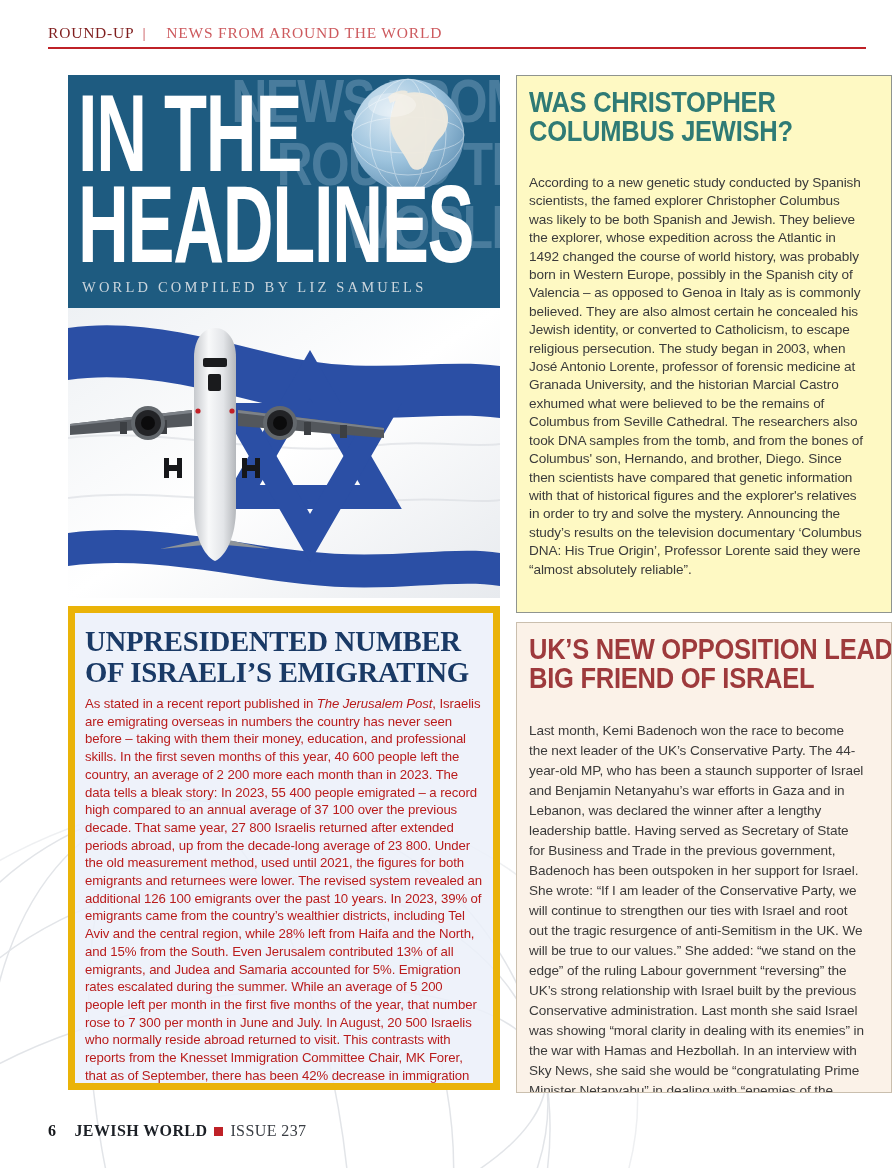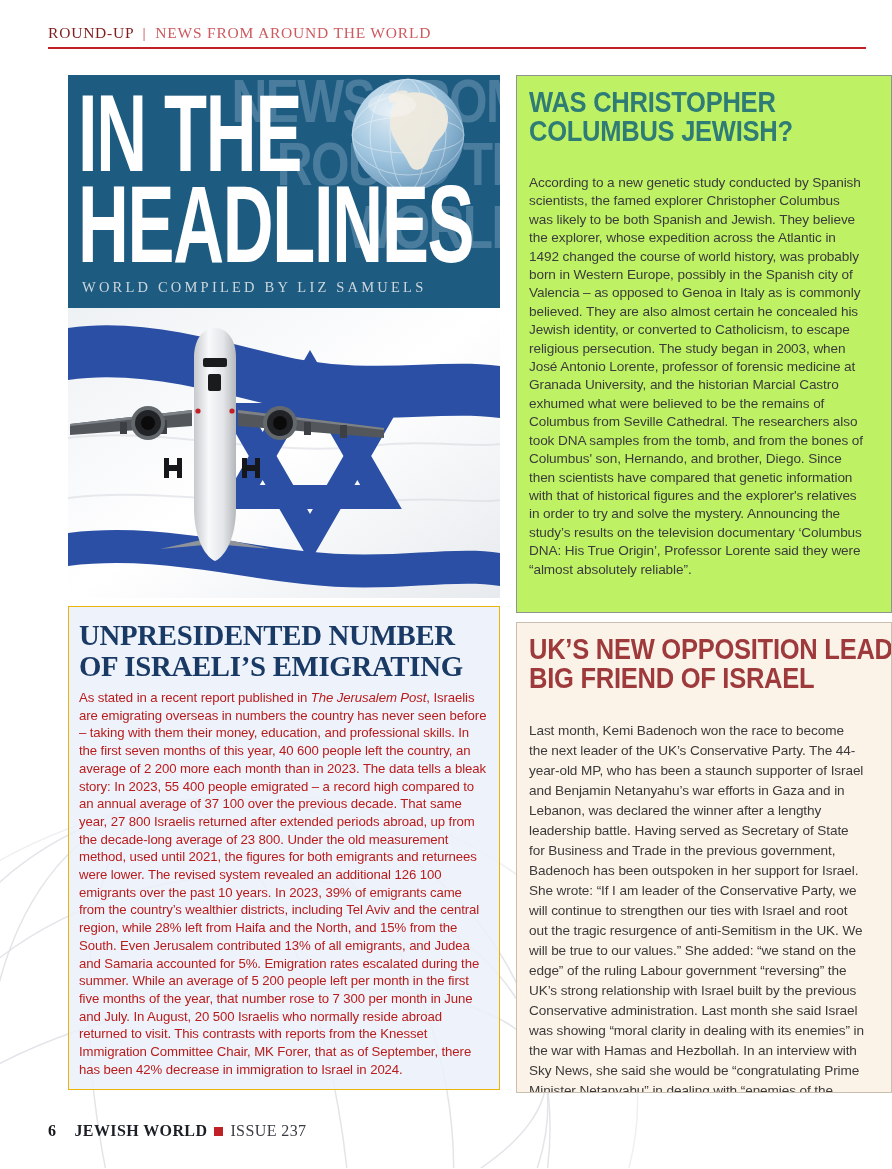--- a/index.html
+++ b/index.html
@@ -3,21 +3,21 @@
 <meta charset="utf-8">
 <style>
   html,body{margin:0;padding:0;background:#ffffff;}
   .page{position:relative;width:892px;height:1169px;background:#ffffff;overflow:hidden;
         font-family:"Liberation Sans",sans-serif;}
   
   .kicker-row{position:absolute;left:48px;top:24px;z-index:2;
               font-family:"Liberation Serif",serif;font-size:15.5px;letter-spacing:.8px;}
   .kicker-row .kicker{font-weight:normal;color:#7f1d1d;}
   .kicker-row .sep{color:#c4464c;padding:0 4px;}
-  .kicker-row .kicker-title{color:#cd5a5e;}
+  .kicker-row .kicker-title{color:#cd5a5e;margin-left:11px;}
   .header-rule{position:absolute;left:48px;top:47px;width:818px;height:2px;background:#bf2127;z-index:2;}
   
   .wire-globe{position:absolute;left:-80px;top:768px;z-index:0;}
   
   .col-left{position:absolute;left:68px;top:75px;width:432px;z-index:1;}
   .col-right{position:absolute;left:516px;top:75px;width:376px;z-index:1;}
   
   .banner{position:relative;width:432px;height:233px;background:#1e5b80;overflow:hidden;}
   .banner-watermark{position:absolute;right:-26px;top:-6px;text-align:right;z-index:1;
      font-weight:bold;font-size:62px;line-height:63px;letter-spacing:-2px;color:#7fa6c0;opacity:.45;
@@ -26,28 +26,28 @@
      font-weight:bold;font-size:110px;line-height:91px;letter-spacing:-2px;
      transform:scaleX(.64);transform-origin:left top;white-space:nowrap;}
   .banner-byline{position:absolute;left:14px;bottom:12px;z-index:3;
      font-family:"Liberation Serif",serif;font-size:14.5px;letter-spacing:3.2px;color:#ccd6dd;}
   .banner-globe{position:absolute;left:282px;top:2px;z-index:2;}
   
   .hero{position:relative;width:432px;height:290px;overflow:hidden;}
   
   .article-box{box-sizing:border-box;overflow:hidden;}
   .emigration-box{margin-top:8px;width:432px;height:484px;
-     background:rgba(235,240,249,.86);border:1px solid #eab308;padding:8px 10px 8px 10px;}
+     background:rgba(235,240,249,.86);border:7px solid #eab308;padding:8px 10px 8px 10px;}
   .emigration-title{font-family:"Liberation Serif",serif;font-weight:bold;color:#1a3a66;
      font-size:30px;line-height:31px;letter-spacing:-.3px;margin:4px 0 8px 0;
      transform:scaleX(.96);transform-origin:left top;white-space:nowrap;}
   .emigration-body{font-size:13.2px;line-height:17.7px;letter-spacing:-.1px;color:#b91c1c;}
   .emigration-body .pub-italic{font-style:italic;}
   .right-box{position:absolute;left:0;box-sizing:border-box;overflow:hidden;padding:10px 26px 10px 12px;}
-  .columbus-box{top:0;width:376px;height:538px;background:#bef264;border:1px solid #8f948f;}
+  .columbus-box{top:0;width:376px;height:538px;background:#fef9c3;border:1px solid #8f948f;}
   .uk-box{top:547px;width:376px;height:471px;background:#fbf2e8;border:1px solid #cabfae;}
   .cond-title{font-weight:bold;font-size:29px;line-height:29px;letter-spacing:-.3px;
      transform:scaleX(.88);transform-origin:left top;white-space:nowrap;margin:2px 0 7px 0;}
   .columbus-title{color:#2f7b75;}
   .uk-title{color:#9e3a3c;}
   .right-body{font-size:13.6px;line-height:18.4px;letter-spacing:-.1px;color:#3b3b3b;margin-top:28px;}
   .uk-body{line-height:20px;}
   
   .footer{position:absolute;left:48px;top:1122px;z-index:2;display:flex;align-items:center;
      font-family:"Liberation Serif",serif;font-size:16px;letter-spacing:.4px;color:#1c2026;}

